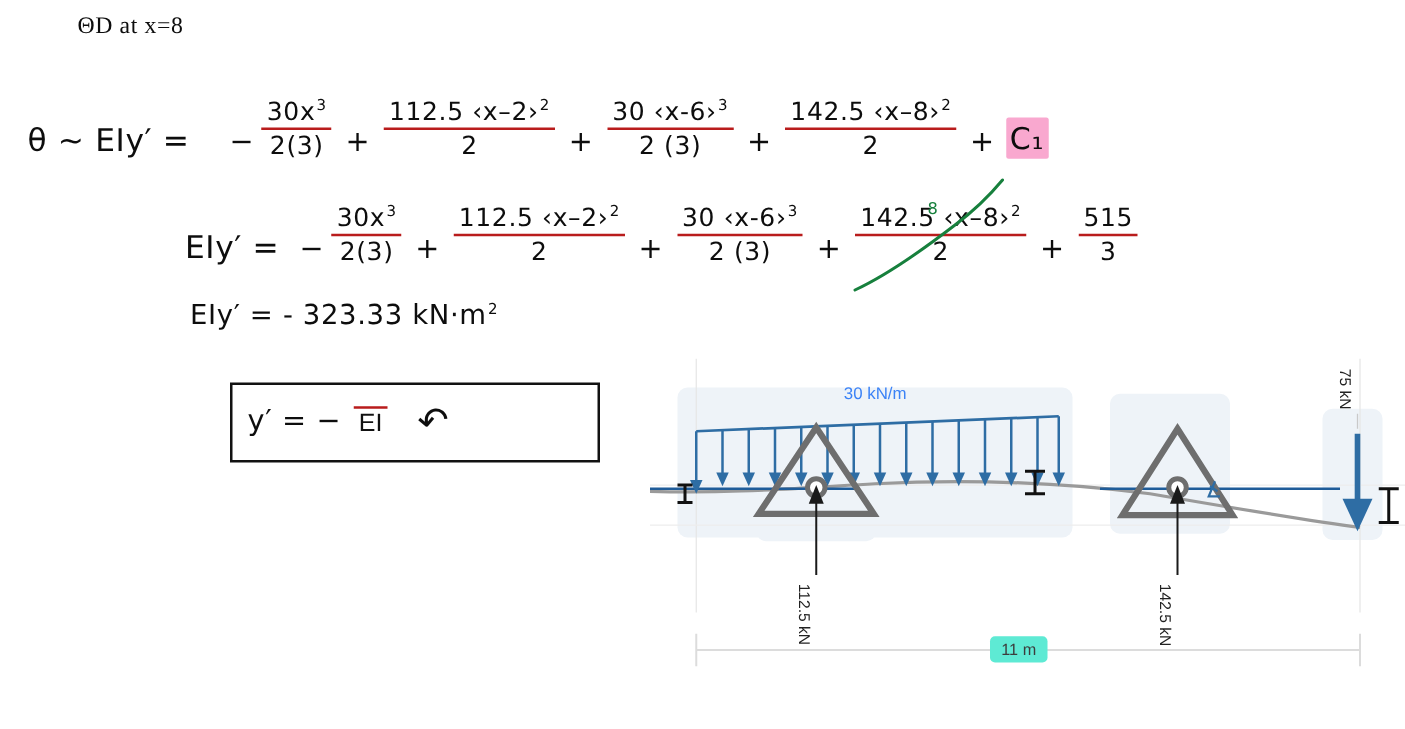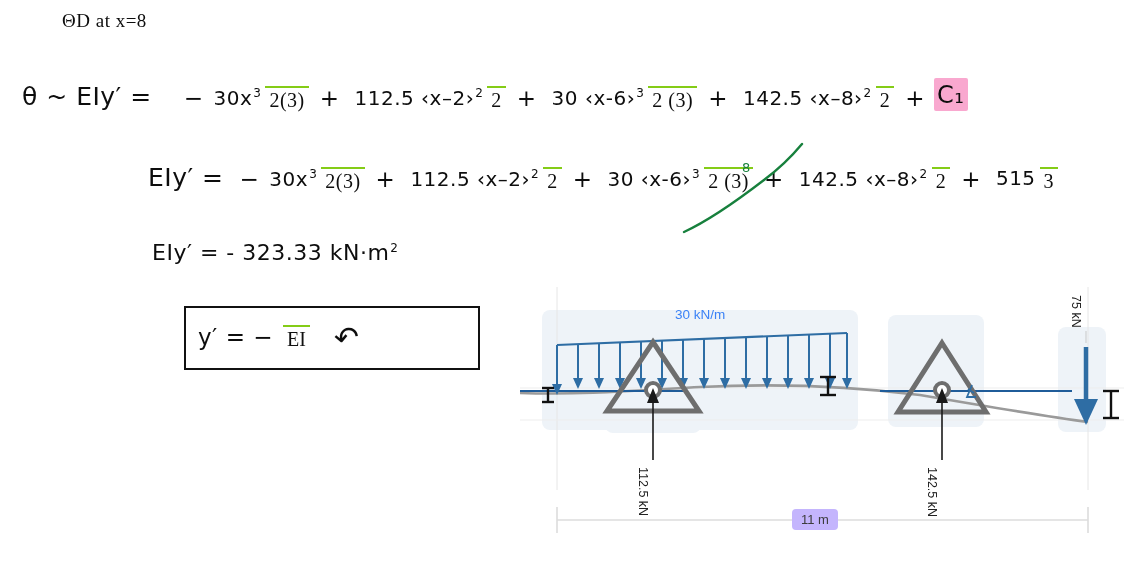--- a/index.html
+++ b/index.html
@@ -23,41 +23,40 @@
     color: #0d0d0d;
     white-space: nowrap;
     letter-spacing: .5px;
   }
   .hw-title { font-size: 19px; }
   .eqline { display: flex; align-items: flex-end; }
   .lead { font-size: 25px; margin-right: 6px; }
   .op   { font-size: 23px; margin: 0 9px; }
   .frac {
     display: inline-flex;
-    flex-direction: row;
+    flex-direction: column;
     align-items: center;
     justify-content: center;
     vertical-align: middle;
     margin: 0 2px;
     position: relative;
   }
   .frac .num {
     font-size: 20px;
     padding: 0 4px 2px 4px;
     line-height: 1.05;
   }
   .frac .den {
     font-size: 20px;
     padding: 2px 4px 0 4px;
     line-height: 1.05;
-    border-top: 2px solid #84cc16;
+    border-top: 2px solid #b91c1c;
     width: 100%;
     text-align: center;
     box-sizing: border-box;
-    font-family: Liberation Serif, serif;
   }
   sup.e { font-size: 12px; vertical-align: super; margin-left: 1px; }
 
   .neg { font-size: 23px; margin-right: 4px; }
 
   .hl-pink {
     background: #f9a8cf;
     padding: 3px 4px 2px 3px;
     border-radius: 2px;
     font-size: 24px;
@@ -98,21 +97,21 @@
   #diagram {
     position: absolute;
     left: 520px;
     top: 285px;
     width: 604px;
     height: 260px;
   }
   #diagram svg { display: block; }
   .dim-label {
     position: absolute;
-    background: #c4b5fd;
+    background: #5eead4;
     color: #3c3c3c;
     font-size: 13px;
     padding: 3px 9px;
     border-radius: 4px;
     font-family: "Liberation Sans", sans-serif;
   }
   .load-label {
     position: absolute;
     color: #3b82f6;
     font-size: 13.5px;

